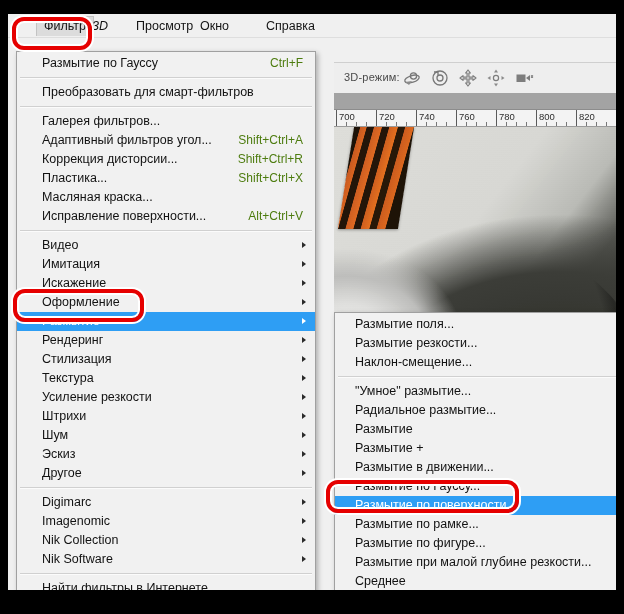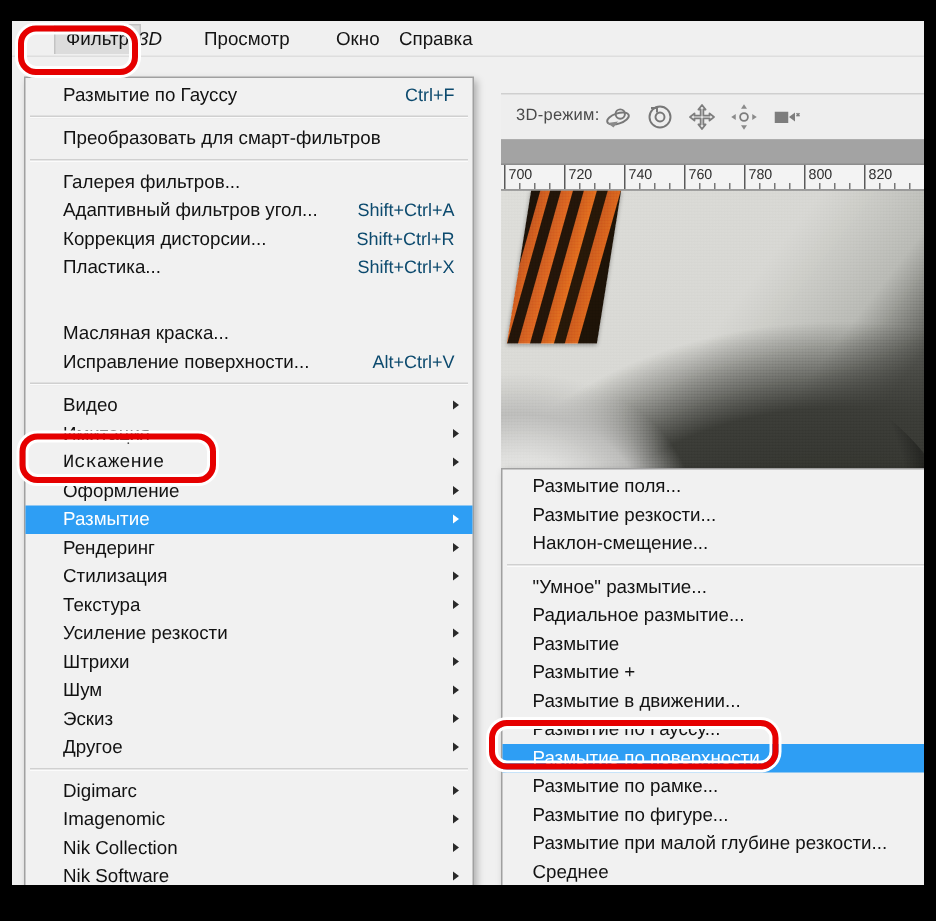--- a/index.html
+++ b/index.html
@@ -262,21 +262,21 @@
   }
   .mi.sel {
     background: #2e9ef4;
     color: #ffffff;
   }
   .mi .accel {
     position: absolute;
     right: 12px;
     top: 0;
     font-size: 12px;
-    color: #0c4a6e;
+    color: #4d7c0f;
   }
   .mi .arrow {
     position: absolute;
     right: 9px;
     top: 6px;
     width: 0; height: 0;
     border-left: 4px solid #2a2a2a;
     border-top: 3.5px solid transparent;
     border-bottom: 3.5px solid transparent;
   }
@@ -304,21 +304,21 @@
 <body>
 
 <div id="screen">
 
   <div id="app-frame">
 
     <div id="menubar">
         <div class="menubar-item active" style="left: 28px;">Фильтр</div>
         <div class="menubar-item" style="left: 76px; font-style: italic;">3D</div>
         <div class="menubar-item" style="left: 120px;">Просмотр</div>
-        <div class="menubar-item" style="left: 208px; text-align: center;">Окно</div>
+        <div class="menubar-item" style="left: 184px; text-align: center;">Окно</div>
         <div class="menubar-item" style="left: 250px;">Справка</div>
       </div>
 
     <div id="options-bar">
       <div id="options-label">3D-режим:</div>
 
       <div class="opt-icon" style="left:68px">
         <svg width="20" height="20" viewBox="0 0 20 20">
           <ellipse cx="10" cy="11" rx="7.5" ry="3.4" fill="none" stroke="#777" stroke-width="1.3" transform="rotate(-18 10 11)"></ellipse>
           <circle cx="11.5" cy="8" r="3.1" fill="none" stroke="#777" stroke-width="1.3"></circle>
@@ -436,26 +436,26 @@
 
     <div class="menu" id="filter-menu">
         <div class="mi" style="padding-left: 25px;"><span>Размытие по Гауссу</span><span class="accel">Ctrl+F</span></div>
         <div class="sep"></div>
         <div class="mi" style="padding-left: 25px;"><span>Преобразовать для смарт-фильтров</span></div>
         <div class="sep"></div>
         <div class="mi" style="padding-left: 25px;"><span>Галерея фильтров...</span></div>
         <div class="mi" style="padding-left: 25px;"><span>Адаптивный фильтров угол...</span><span class="accel">Shift+Ctrl+A</span></div>
         <div class="mi" style="padding-left: 25px;"><span>Коррекция дисторсии...</span><span class="accel">Shift+Ctrl+R</span></div>
         <div class="mi" style="padding-left: 25px;"><span>Пластика...</span><span class="accel">Shift+Ctrl+X</span></div>
-        <div class="mi" style="padding-left: 25px; margin-top: 25px;"><span>Масляная краска...</span></div>
+        <div class="mi" style="padding-left: 25px;"><span>Масляная краска...</span></div>
         <div class="mi" style="padding-left: 25px;"><span>Исправление поверхности...</span><span class="accel">Alt+Ctrl+V</span></div>
         <div class="sep"></div>
         <div class="mi" style="padding-left: 25px;"><span>Видео</span><span class="arrow"></span></div>
         <div class="mi" style="padding-left: 25px;"><span>Имитация</span><span class="arrow"></span></div>
-        <div class="mi" style="padding-left: 25px; font-family: Liberation Mono, monospace;"><span>Искажение</span><span class="arrow"></span></div>
+        <div class="mi" style="padding-left: 25px;"><span>Искажение</span><span class="arrow"></span></div>
         <div class="mi" style="padding-left: 25px;"><span>Оформление</span><span class="arrow"></span></div>
         <div class="mi sel" style="padding-left: 25px;"><span>Размытие</span><span class="arrow"></span></div>
         <div class="mi" style="padding-left: 25px;"><span>Рендеринг</span><span class="arrow"></span></div>
         <div class="mi" style="padding-left: 25px;"><span>Стилизация</span><span class="arrow"></span></div>
         <div class="mi" style="padding-left: 25px;"><span>Текстура</span><span class="arrow"></span></div>
         <div class="mi" style="padding-left: 25px;"><span>Усиление резкости</span><span class="arrow"></span></div>
         <div class="mi" style="padding-left: 25px;"><span>Штрихи</span><span class="arrow"></span></div>
         <div class="mi" style="padding-left: 25px;"><span>Шум</span><span class="arrow"></span></div>
         <div class="mi" style="padding-left: 25px;"><span>Эскиз</span><span class="arrow"></span></div>
         <div class="mi" style="padding-left: 25px;"><span>Другое</span><span class="arrow"></span></div>

